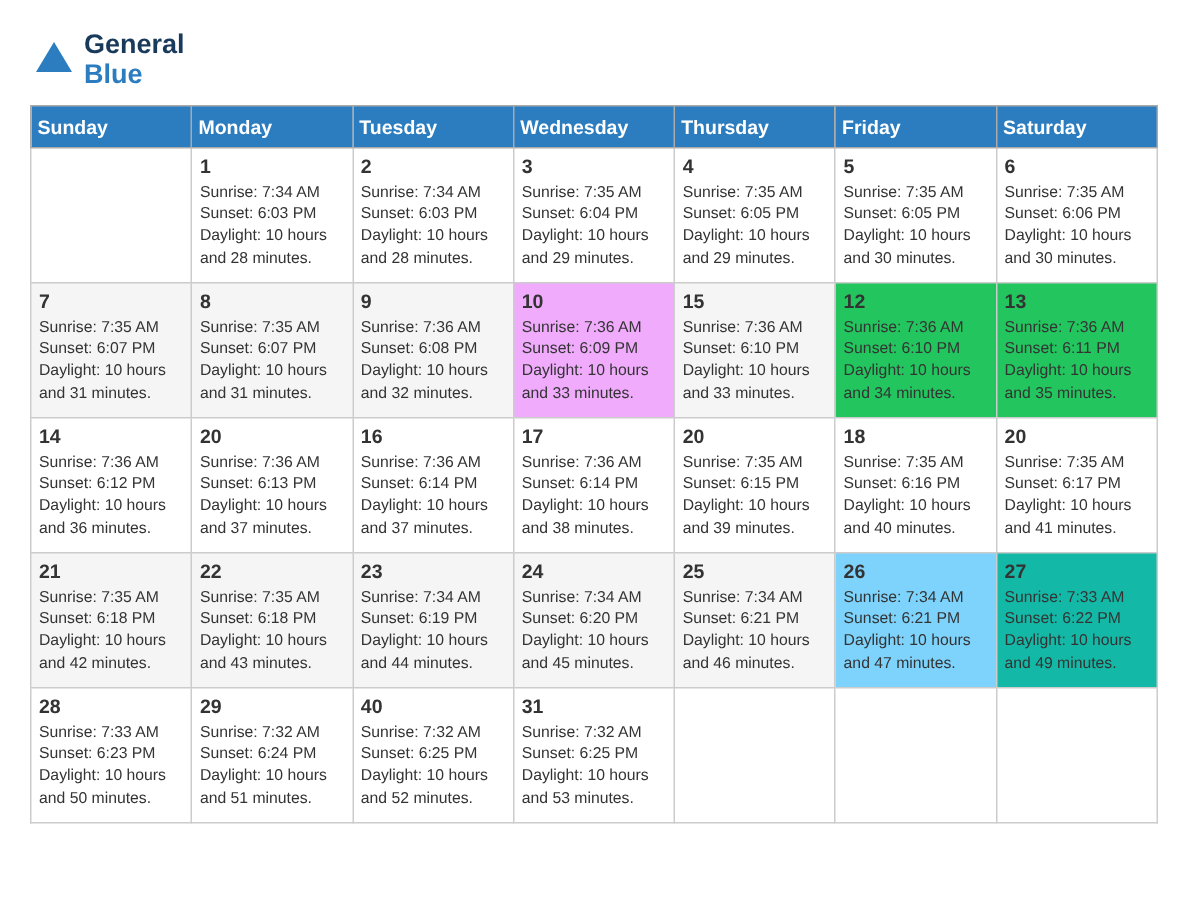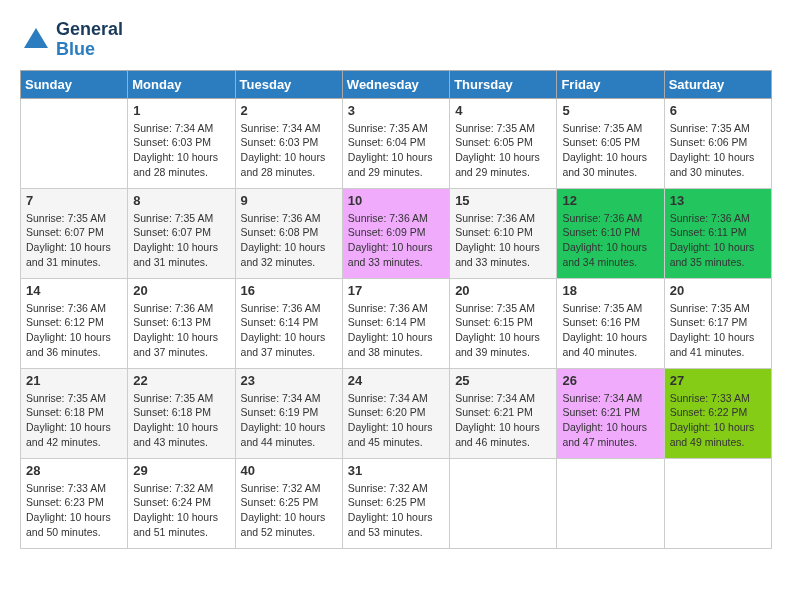--- a/index.html
+++ b/index.html
@@ -293,28 +293,28 @@
 Daylight: 10 hours
 and 45 minutes.</div>
         </td>
         <td style="background-color: rgb(245, 245, 245);">
           <div class="day-number">25</div>
           <div class="cell-content" style="white-space: pre-line;">Sunrise: 7:34 AM
 Sunset: 6:21 PM
 Daylight: 10 hours
 and 46 minutes.</div>
         </td>
-        <td style="background-color: #f0abfc;">
+        <td style="background-color: #7dd3fc;">
           <div class="day-number">26</div>
           <div class="cell-content" style="white-space: pre-line;">Sunrise: 7:34 AM
 Sunset: 6:21 PM
 Daylight: 10 hours
 and 47 minutes.</div>
         </td>
-        <td style="background-color: #84cc16;">
+        <td style="background-color: #14b8a6;">
           <div class="day-number">27</div>
           <div class="cell-content" style="white-space: pre-line;">Sunrise: 7:33 AM
 Sunset: 6:22 PM
 Daylight: 10 hours
 and 49 minutes.</div>
         </td>
       </tr>
       <tr>
         <td style="background-color: rgb(255, 255, 255);">
           <div class="day-number">28</div>

